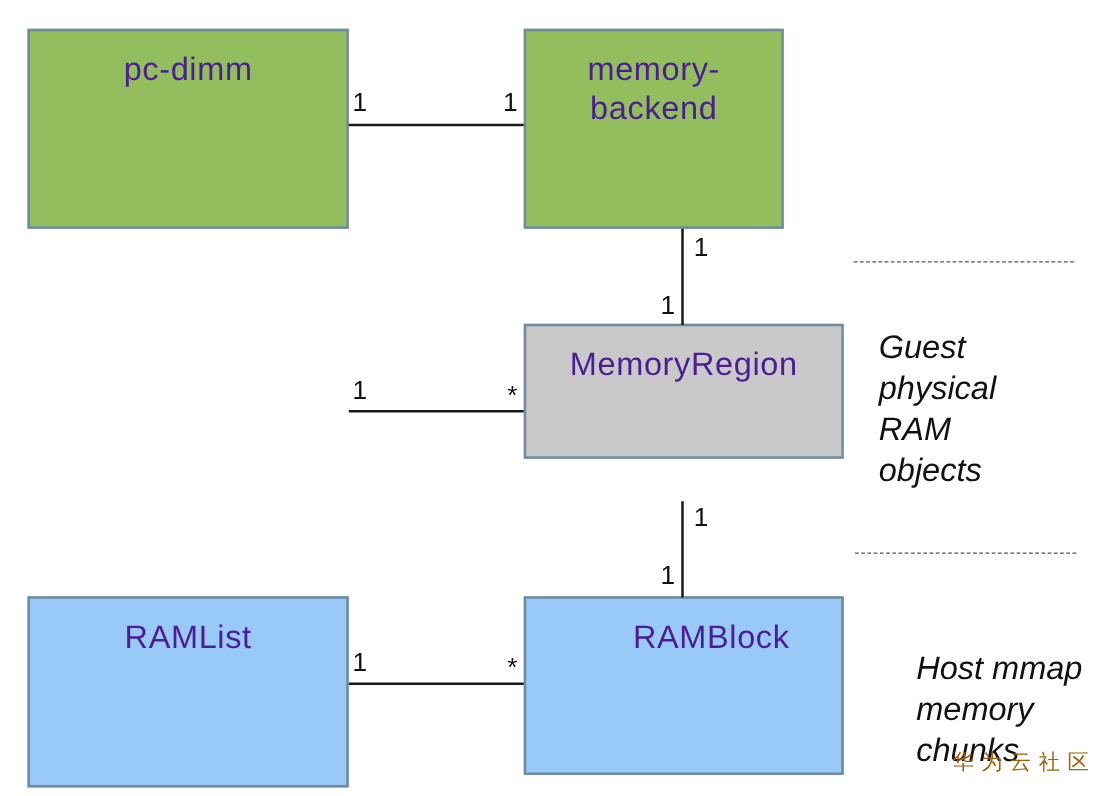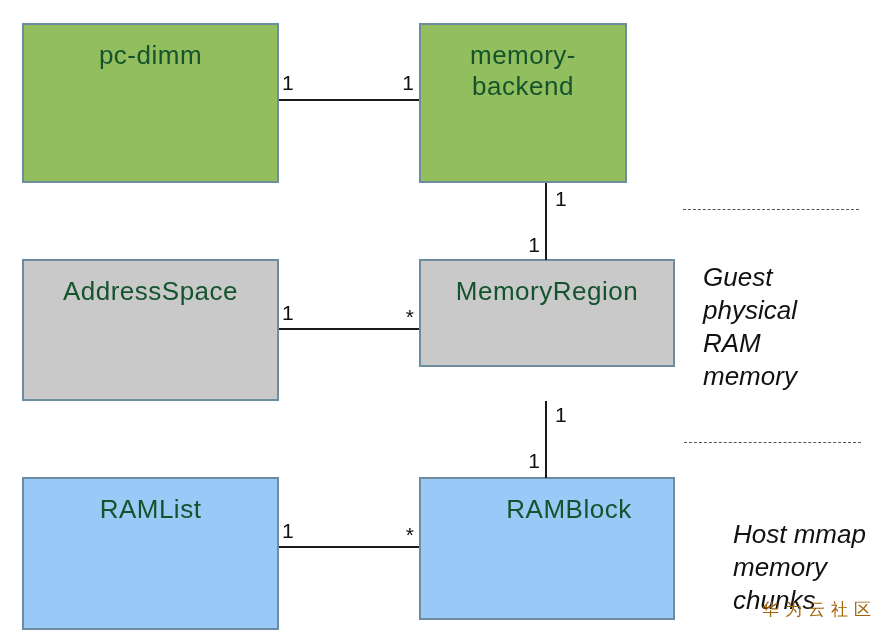--- a/index.html
+++ b/index.html
@@ -13,21 +13,21 @@
     width: 887px;
     height: 637px;
     background: #ffffff;
     overflow: hidden;
   }
   .box {
     position: absolute;
     box-sizing: border-box;
     border: 2px solid #6e8ca0;
     text-align: center;
-    color: #14532d;
+    color: #4c1d95;
   }
   .box .title {
     font-size: 26px;
     padding-top: 15px;
     letter-spacing: 0.5px;
   }
   .box .subtitle {
     font-family: "DejaVu Sans Mono", "Liberation Mono", monospace;
     font-size: 24px;
     margin-top: 25px;
@@ -119,23 +119,20 @@
 <div id="canvas">
 
   <div class="box fill-green" id="box-pc-dimm">
     <div class="title">pc-dimm</div>
   </div>
 
   <div class="box fill-green" id="box-memory-backend">
     <div class="title">memory-backend</div>
   </div>
 
-  <div class="box fill-gray" id="box-addressspace">
-    <div class="title">AddressSpace</div>
-  </div>
 
   <div class="box fill-gray" id="box-memoryregion">
     <div class="title">MemoryRegion</div>
   </div>
 
   <div class="box fill-blue" id="box-ramlist">
     <div class="title">RAMList</div>
   </div>
 
   <div class="box fill-blue" id="box-ramblock">
@@ -163,20 +160,20 @@
 
   <span class="mult" id="mult-v2-top">1</span>
   <span class="mult right" id="mult-v2-bottom">1</span>
 
   <div class="dashed-sep" id="sep-1"></div>
   <div class="dashed-sep" id="sep-2"></div>
 
   <div class="annotation" id="annotation-guest">Guest
 physical
 RAM
-memory</div>
+objects</div>
   <div class="annotation" id="annotation-host">Host mmap
 memory
 chunks</div>
 
   <div class="watermark" id="watermark">华为云社区</div>
 
 </div>
 
 </body></html>

